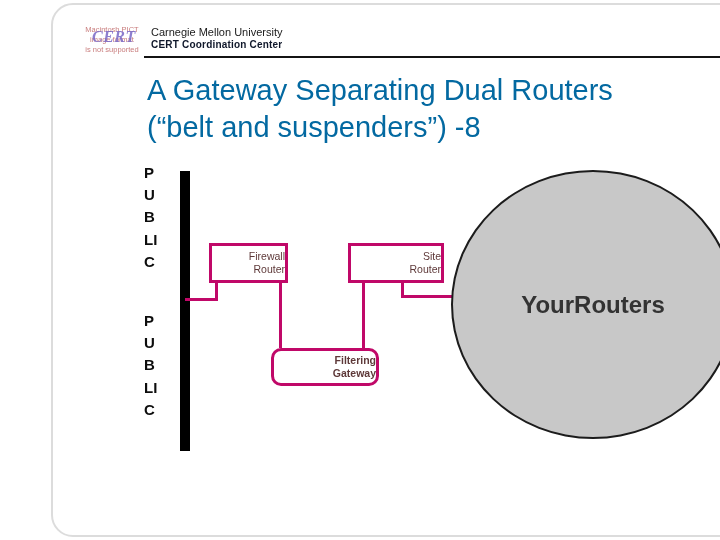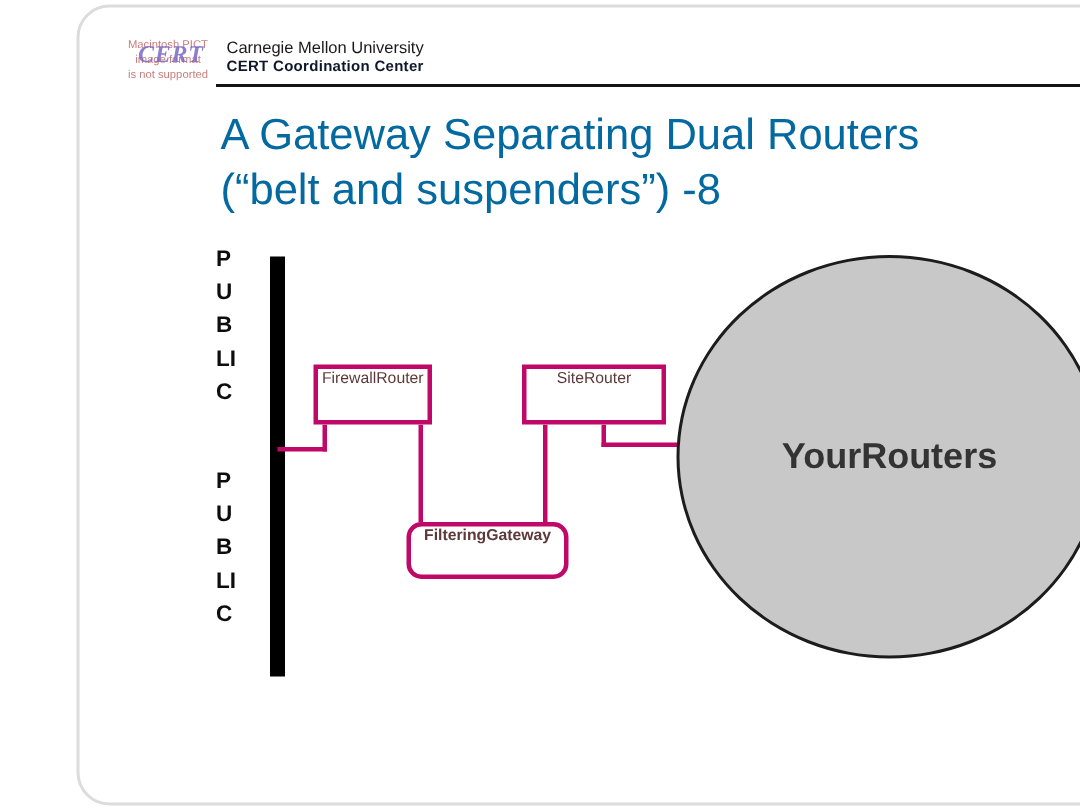--- a/index.html
+++ b/index.html
@@ -44,22 +44,22 @@
     position:absolute; width:18px; font-weight:bold; font-size:15px;
     line-height:22.2px; color:#0d0d0d; word-break:break-all;
   }
   .public-word  { left:96px; top:162px; }
   .network-word { left:96px; top:310px; }
 
   .net-bar { position:absolute; left:132px; top:171px; width:10px; height:280px; background:#000; }
 
   .node {
     position:absolute; box-sizing:border-box; border:3px solid #c00868; background:#fff;
-    color:#5e3939; font-size:10.5px; line-height:13px; text-align:left;
-    display:flex; justify-content:center;
+    color:#5e3939; font-size:10.5px; line-height:13px; text-align:right;
+    display:flex; flex-direction:column; justify-content:center;
   }
   .node-firewall { left:161px; top:243px; width:79px;  height:40px; }
   .node-site     { left:300px; top:243px; width:96px;  height:40px; }
   .node-gateway  { left:223px; top:348px; width:108px; height:38px; border-radius:10px;font-weight:bold; }
 
   .conn { position:absolute; background:#c00868; }
   .c1h { left:137px; top:298px; width:33px; height:3px; }
   .c1v { left:167px; top:283px; width:3px;  height:18px; }
   .c2v { left:231px; top:283px; width:3px;  height:65px; }
   .c3v { left:314px; top:283px; width:3px;  height:65px; }

